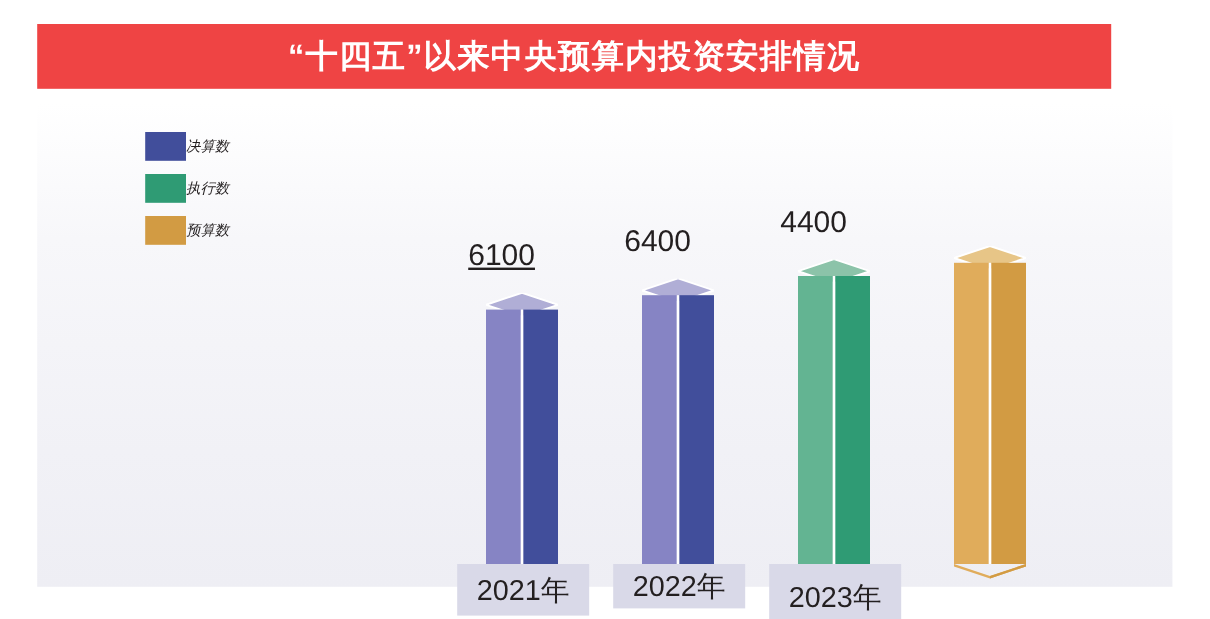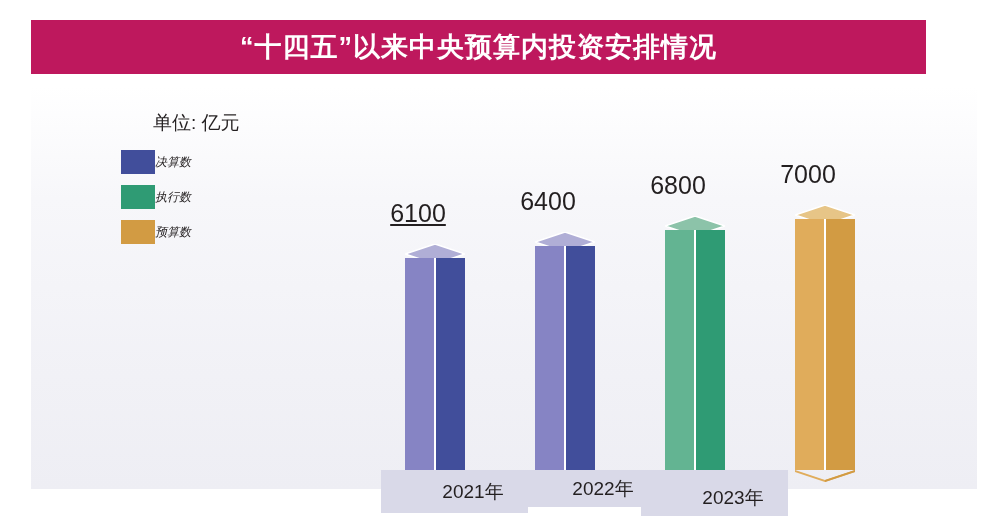--- a/index.html
+++ b/index.html
@@ -15,21 +15,21 @@
     overflow: hidden;
   }
 
   
   #title-bar {
     position: absolute;
     left: 31px;
     top: 20px;
     width: 895px;
     height: 54px;
-    background: #be185d;
+    background: #ef4444;
     display: flex;
     align-items: center;
     justify-content: center;
   }
   #title-text {
     color: #ffffff;
     font-size: 27px;
     font-weight: bold;
     letter-spacing: 1px;
     white-space: nowrap;
@@ -99,24 +99,23 @@
     white-space: nowrap;
   }
 
   
   .year-box {
     position: absolute;
     background: #d9d9e8;
     display: flex;
     align-items: center;
     justify-content: center;
-    font-size: 19px;
-    color: #231f20;
-    white-space: nowrap;
-    padding-left: 37px;
+    font-size: 24px;
+    color: #231f20;
+    white-space: nowrap;
   }
 
   
   .col-wrap { position: absolute; }
   .col-face-left,
   .col-face-right {
     position: absolute;
     top: 0;
   }
   .col-top {
@@ -135,21 +134,20 @@
 </head>
 <body>
 
 <div id="title-bar">
   <span id="title-text">“十四五”以来中央预算内投资安排情况</span>
 </div>
 
 <div id="chart-panel">
 
   <div id="legend">
-    <div id="legend-unit">单位: 亿元</div>
 
     <div class="legend-row">
       <span class="legend-swatch" style="background:#414e9b;"></span>
       <span class="legend-label">决算数</span>
     </div>
 
     <div class="legend-row">
       <span class="legend-swatch" style="background:#2f9b74;"></span>
       <span class="legend-label">执行数</span>
     </div>
@@ -198,40 +196,39 @@
         <svg class="col-bottom" width="60" height="20" style="left:0; top:224px;">
           <polygon points="0,0 30,10 60,0 60,2 30,12 0,2" fill="#8684c4"></polygon>
           <polygon points="30,10 60,0 60,2 30,12" fill="#414e9b"></polygon>
         </svg>
       </div>
 
       <div class="year-box" style="left:36px; top:311px; width:110px; height:37px;">2022年</div>
     </div>
 
     <div class="bar-group" style="left:574px; bottom:0; width:190px; height:330px;">
-      <div class="bar-value" style="left:8px; top:12px;">6800</div>
+      <div class="bar-value" style="left:8px; top:12px;">4400</div>
 
       <div class="col-wrap" style="left:60px; top:71px; width:60px; height:240px;">
         <svg class="col-top" width="60" height="20" style="left:0; top:-14px;">
           <polygon points="30,0 60,10 30,20 0,10" fill="#8cc3a9" stroke="#ffffff" stroke-width="1.6"></polygon>
         </svg>
         <div class="col-face-left" style="left:0; width:29px; height:240px; background:#63b492;"></div>
         <div class="col-face-right" style="left:31px; width:29px; height:240px; background:#2f9b74;"></div>
         <div class="sep" style="left:29px; height:240px;"></div>
         <svg class="col-bottom" width="60" height="20" style="left:0; top:240px;">
           <polygon points="0,0 30,10 60,0 60,2 30,12 0,2" fill="#63b492"></polygon>
           <polygon points="30,10 60,0 60,2 30,12" fill="#2f9b74"></polygon>
         </svg>
       </div>
 
       <div class="year-box" style="left:36px; top:311px; width:110px; height:56px;">2023年</div>
     </div>
 
     <div class="bar-group" style="left:704px; bottom:0; width:190px; height:330px;">
-      <div class="bar-value" style="left:8px; top:1px;">7000</div>
 
       <div class="col-wrap" style="left:60px; top:60px; width:60px; height:251px;">
         <svg class="col-top" width="60" height="20" style="left:0; top:-14px;">
           <polygon points="30,0 60,10 30,20 0,10" fill="#e7c587" stroke="#ffffff" stroke-width="1.6"></polygon>
         </svg>
         <div class="col-face-left" style="left:0; width:29px; height:251px; background:#e0ac5b;"></div>
         <div class="col-face-right" style="left:31px; width:29px; height:251px; background:#d29b43;"></div>
         <div class="sep" style="left:29px; height:251px;"></div>
         <svg class="col-bottom" width="60" height="20" style="left:0; top:251px;">
           <polygon points="0,0 30,10 60,0 60,2 30,12 0,2" fill="#e0ac5b"></polygon>

